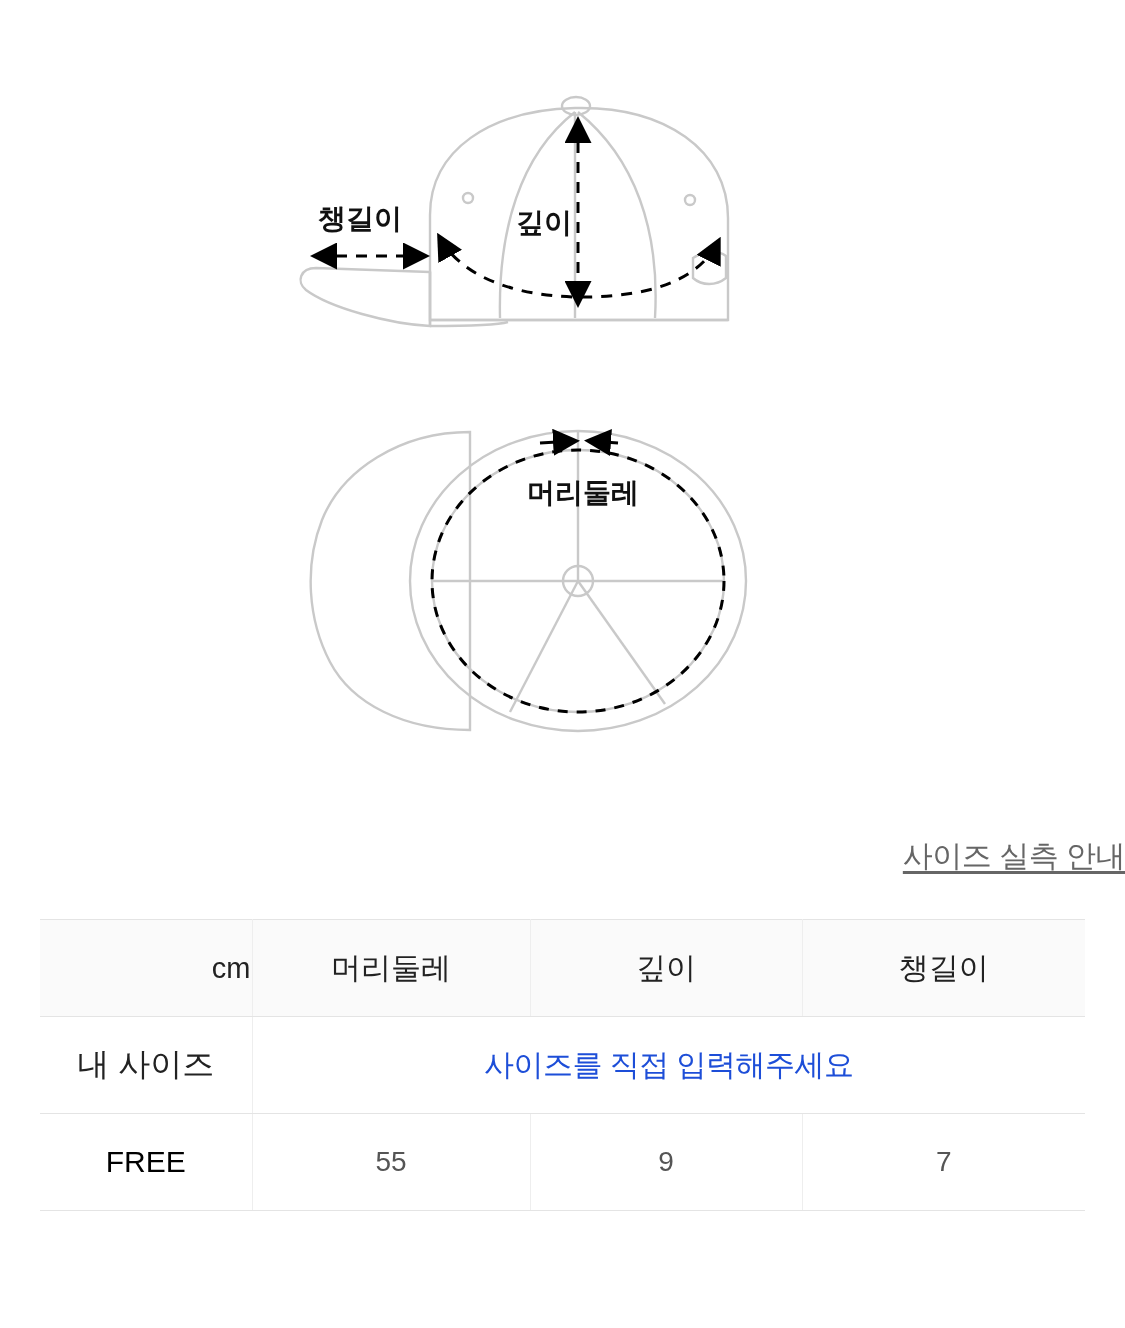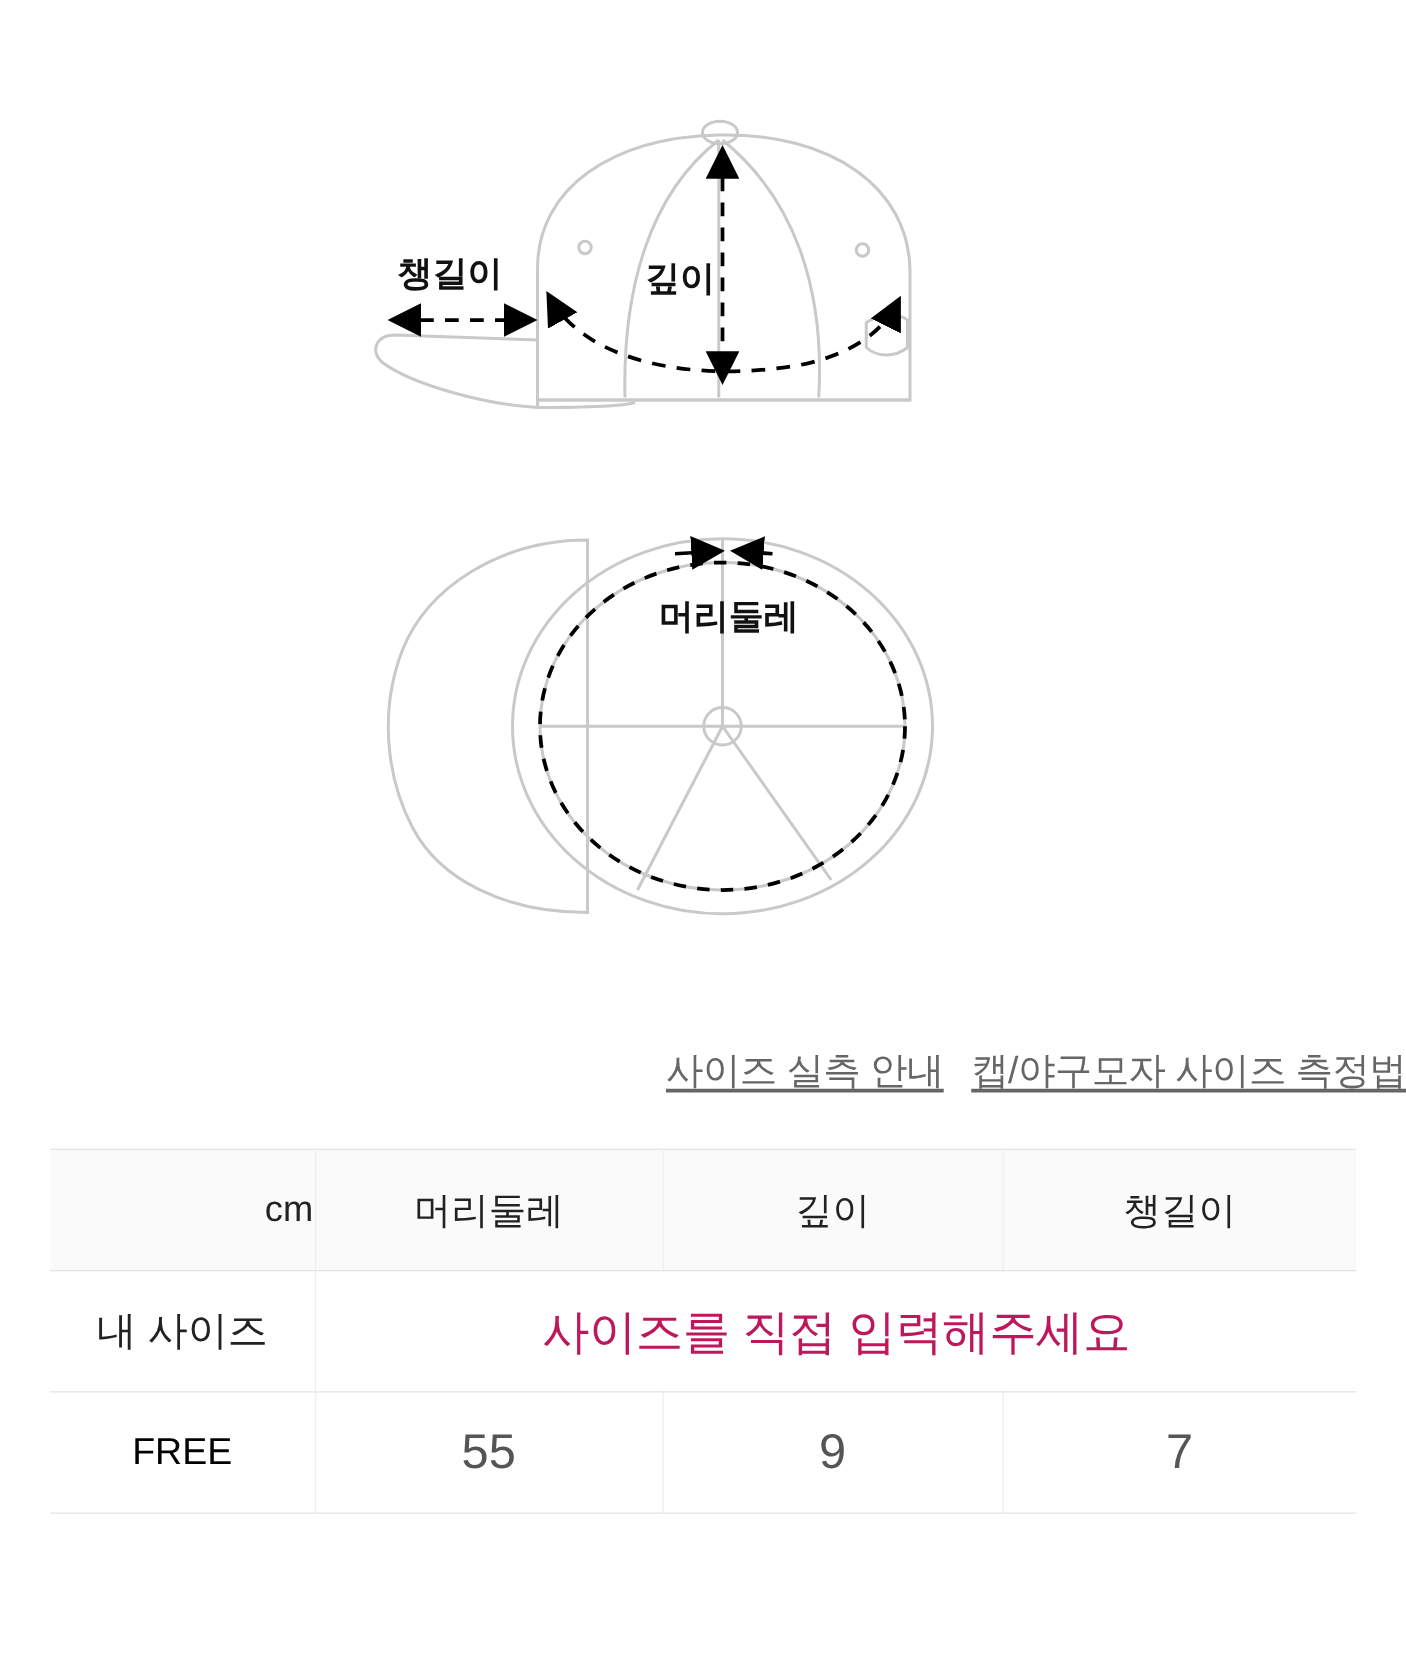--- a/index.html
+++ b/index.html
@@ -102,27 +102,27 @@
   }
   .mysize-input-cell {
     font-size: 30px;
     color: #999999;
     background: #ffffff;
   }
   .mysize-placeholder {
     display: block;
     width: 100%;
     text-align: center;
-    color: #be185d;
-    font-size: 38px;
+    color: #1d4ed8;
+    font-size: 30px;
     letter-spacing: -0.5px;
     cursor: text;
   }
   .val-cell {
-    font-size: 39px;
+    font-size: 28px;
     color: #555555;
   }
   .free-label {
     font-size: 30px;
     color: #000000;
     font-weight: bold;
   }
   .col-unit   { width: 212px; }
   .col-a      { width: 278px; }
   .col-b      { width: 272px; }
@@ -209,21 +209,20 @@
         <line x1="540" y1="443" x2="574" y2="441" stroke="#000000" stroke-width="3" marker-end="url(#arrHead)"></line>
         <line x1="618" y1="443" x2="590" y2="441" stroke="#000000" stroke-width="3" marker-end="url(#arrHead)"></line>
       </g>
 
       <text class="label-text" x="527" y="502" font-size="28" fill="#111111">머리둘레</text>
     </svg>
   </div>
 
   <div class="guide-row">
     <span class="guide-link">사이즈 실측 안내</span>
-    <span class="guide-link">캡/야구모자 사이즈 측정법</span>
   </div>
 
   <div class="size-table-wrap">
     <table class="size-table">
       <colgroup>
         <col class="col-unit">
         <col class="col-a">
         <col class="col-b">
         <col class="col-c">
       </colgroup>

